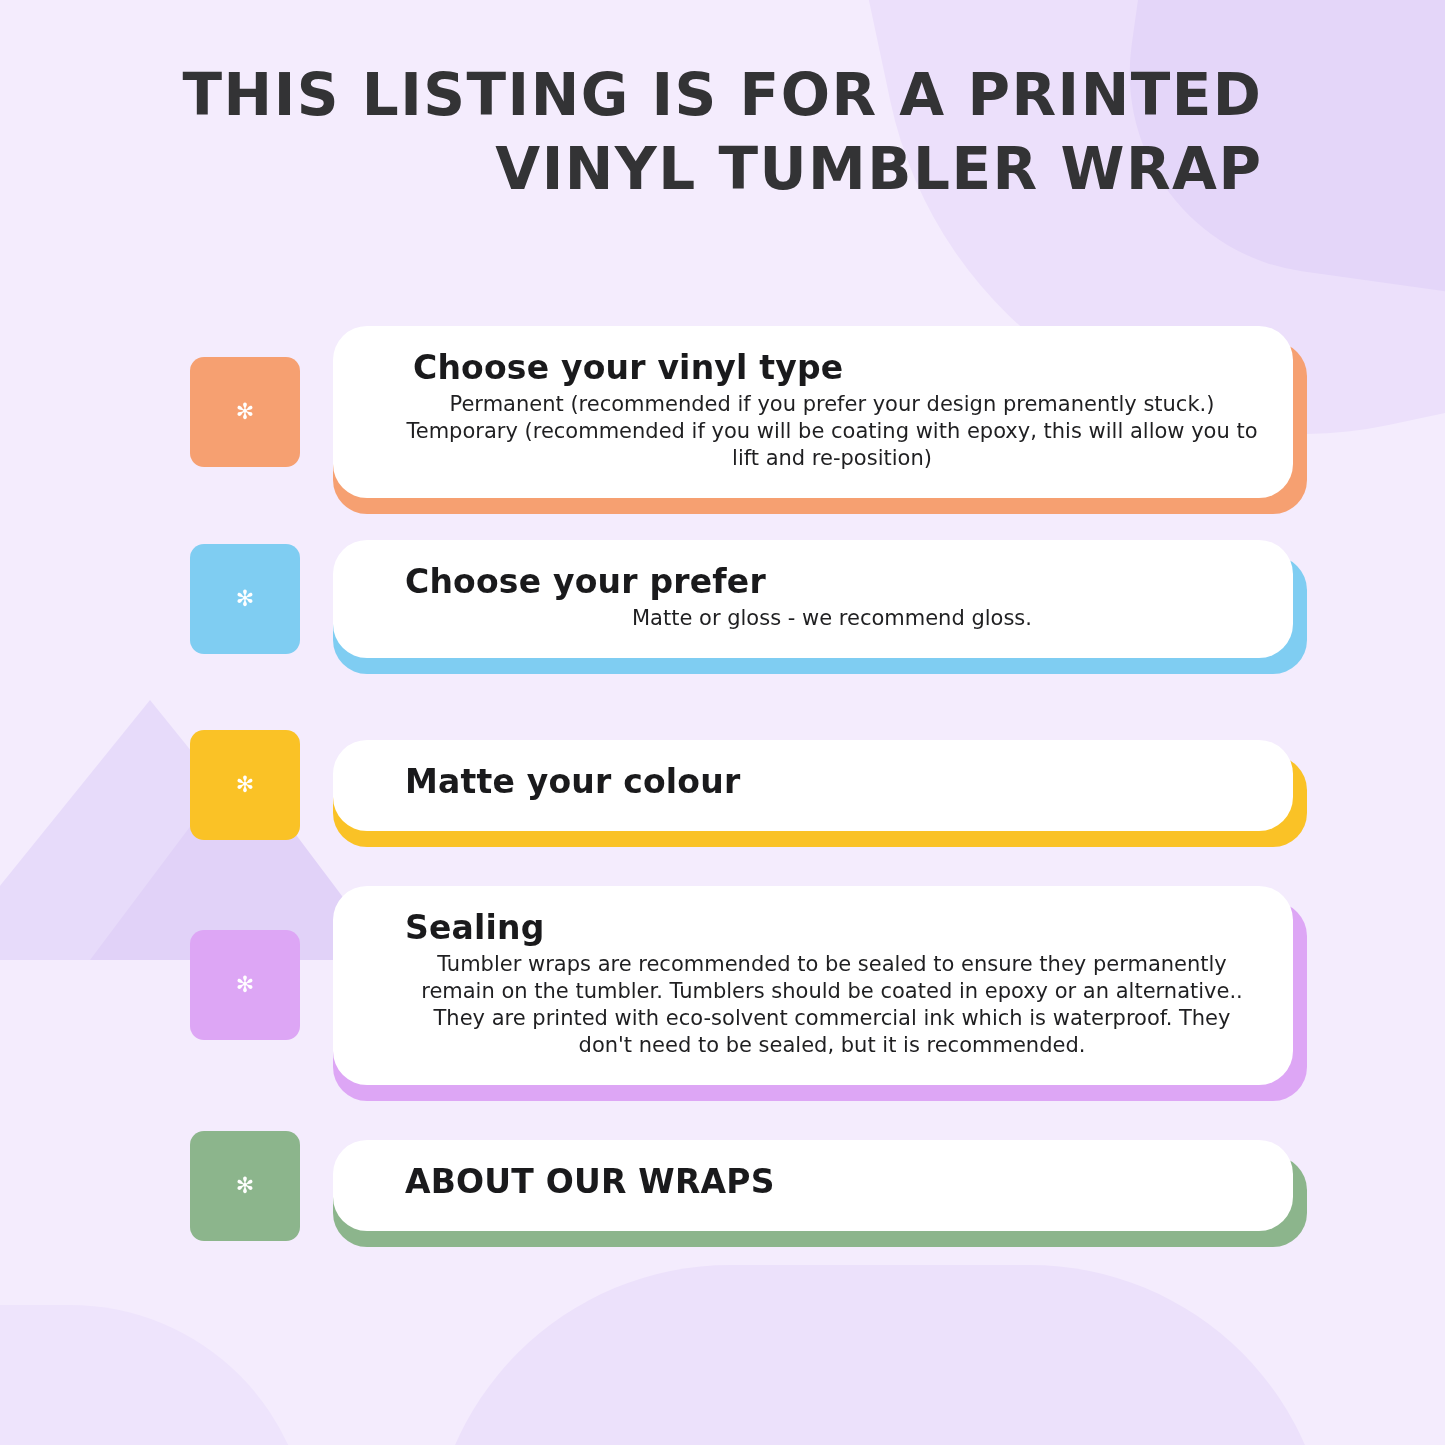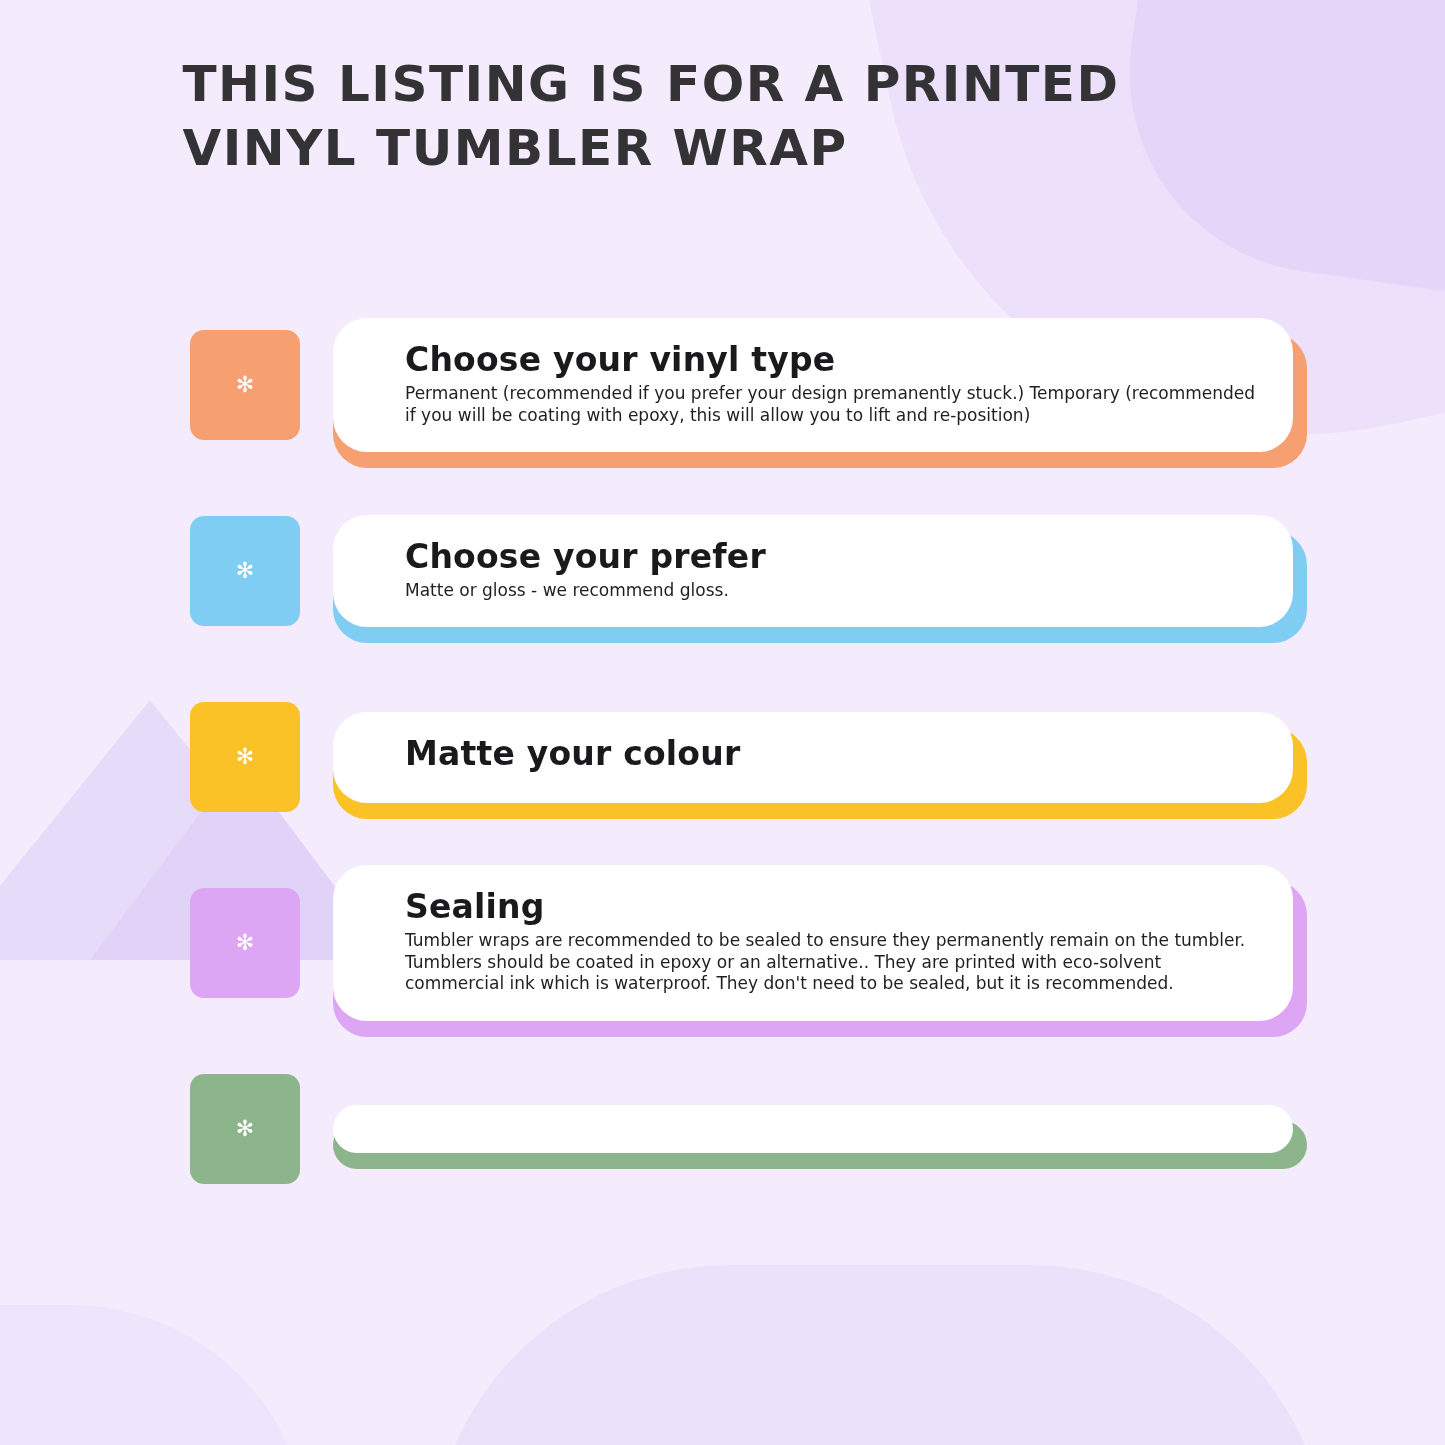--- a/index.html
+++ b/index.html
@@ -84,27 +84,27 @@
   
   .page {
     position: relative;
     z-index: 2;
     width: 1445px;
     height: 1445px;
     box-sizing: border-box;
     padding: 44px 70px 0 70px;
   }
   .headline {
-    text-align: left;
+    text-align: right;
     color: #333335;
     font-weight: 800;
-    font-size: 50px;
+    font-size: 58px;
     line-height: 1.28;
     letter-spacing: 1.5px;
-    margin: 8px auto 0 auto;
+    margin: 14px auto 0 auto;
     max-width: 1080px;
     text-transform: uppercase;
   }
 
   .rows {
     margin-top: 120px;
     display: flex;
     flex-direction: column;
     gap: 16px;
   }
@@ -151,26 +151,27 @@
     border-radius: 34px;
     z-index: 1;
   }
   .card-title {
     font-size: 33px;
     font-weight: 800;
     color: #1a1a1c;
     margin: 0 0 4px 0;
     letter-spacing: 0.2px;
   }
-  .card-title.indented { margin-left: 0; }
+  .card-title.indented { margin-left: 8px; }
   .card-body {
-    font-size: 17px;
+    font-size: 21px;
     line-height: 1.28;
     color: #1f1f21;
     margin: 0;
+    text-align: center;
   }
   .card-body.spaced { }
 
   
   .c-orange { background: #f6a071; }
   .c-blue   { background: #7fcdf2; }
   .c-yellow { background: #fac226; }
   .c-purple { background: #dda6f5; }
   .c-green  { background: #8cb58c; }
 </style>
@@ -243,18 +244,19 @@
       </div>
     </div>
 
     <div class="row">
       <div class="chip c-green">
         <span>✻</span>
       </div>
       <div class="card-wrap">
         <div class="card-shadow c-green"></div>
         <div class="card">
+          <div class="card-title">ABOUT OUR WRAPS</div>
         </div>
       </div>
     </div>
 
   </div>
 </div>
 
 </body></html>

